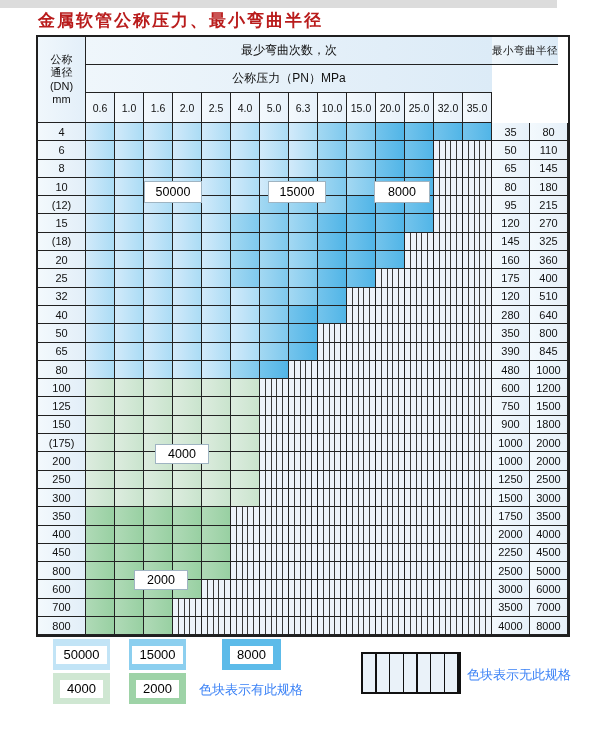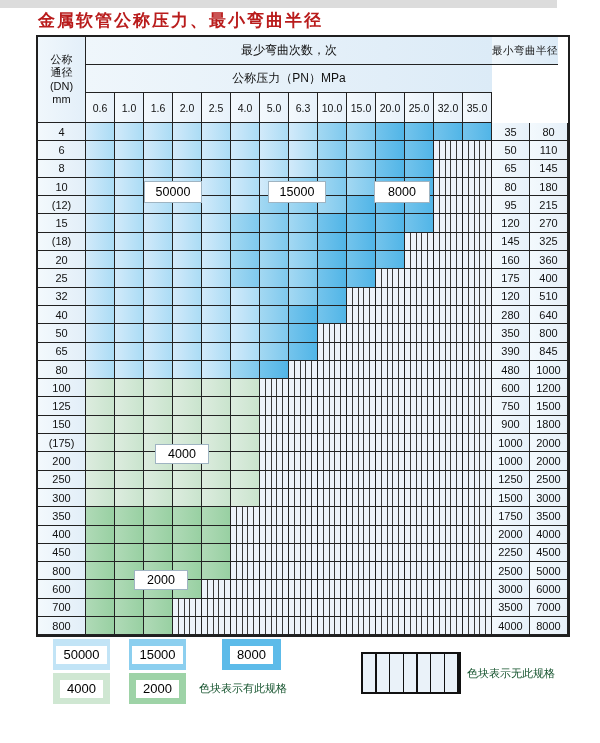--- a/index.html
+++ b/index.html
@@ -54,21 +54,21 @@
   #zl-4000 {left:117px;top:407px;width:52px;height:18px;}
   #zl-2000 {left:96px;top:533px;width:52px;height:18px;}
   
   .sw{position:absolute;display:flex;align-items:center;justify-content:center;}
   .sw-in{background:#fff;padding:1px 7px;font-size:13px;line-height:16px;color:#000;}
   #sw-50000{left:53px;top:639px;width:57px;height:31px;background:#c2e4f6;}
   #sw-15000{left:129px;top:639px;width:57px;height:31px;background:#8ccfef;}
   #sw-8000 {left:222px;top:639px;width:59px;height:31px;background:#5dbbe9;}
   #sw-4000 {left:53px;top:673px;width:57px;height:31px;background:#cfe7d2;}
   #sw-2000 {left:129px;top:673px;width:57px;height:31px;background:#9ed3a7;}
-  .leg-text{position:absolute;font-size:11px;color:#14532d;}
+  .leg-text{position:absolute;font-size:13px;color:#3b82f6;}
   #has-spec{left:199px;top:681px;}
   #no-spec{left:467px;top:666px;}
   .stripe-box{position:absolute;left:361px;top:652px;width:100px;height:42px;box-sizing:border-box;
       border:2px solid #111;background-color:#eaf2f9;
       background-image:repeating-linear-gradient(90deg,transparent 0 12.2px,#111 12.2px 13.7px);}
 </style>
 </head>
 <body>
 
 <div class="top-band"></div>

